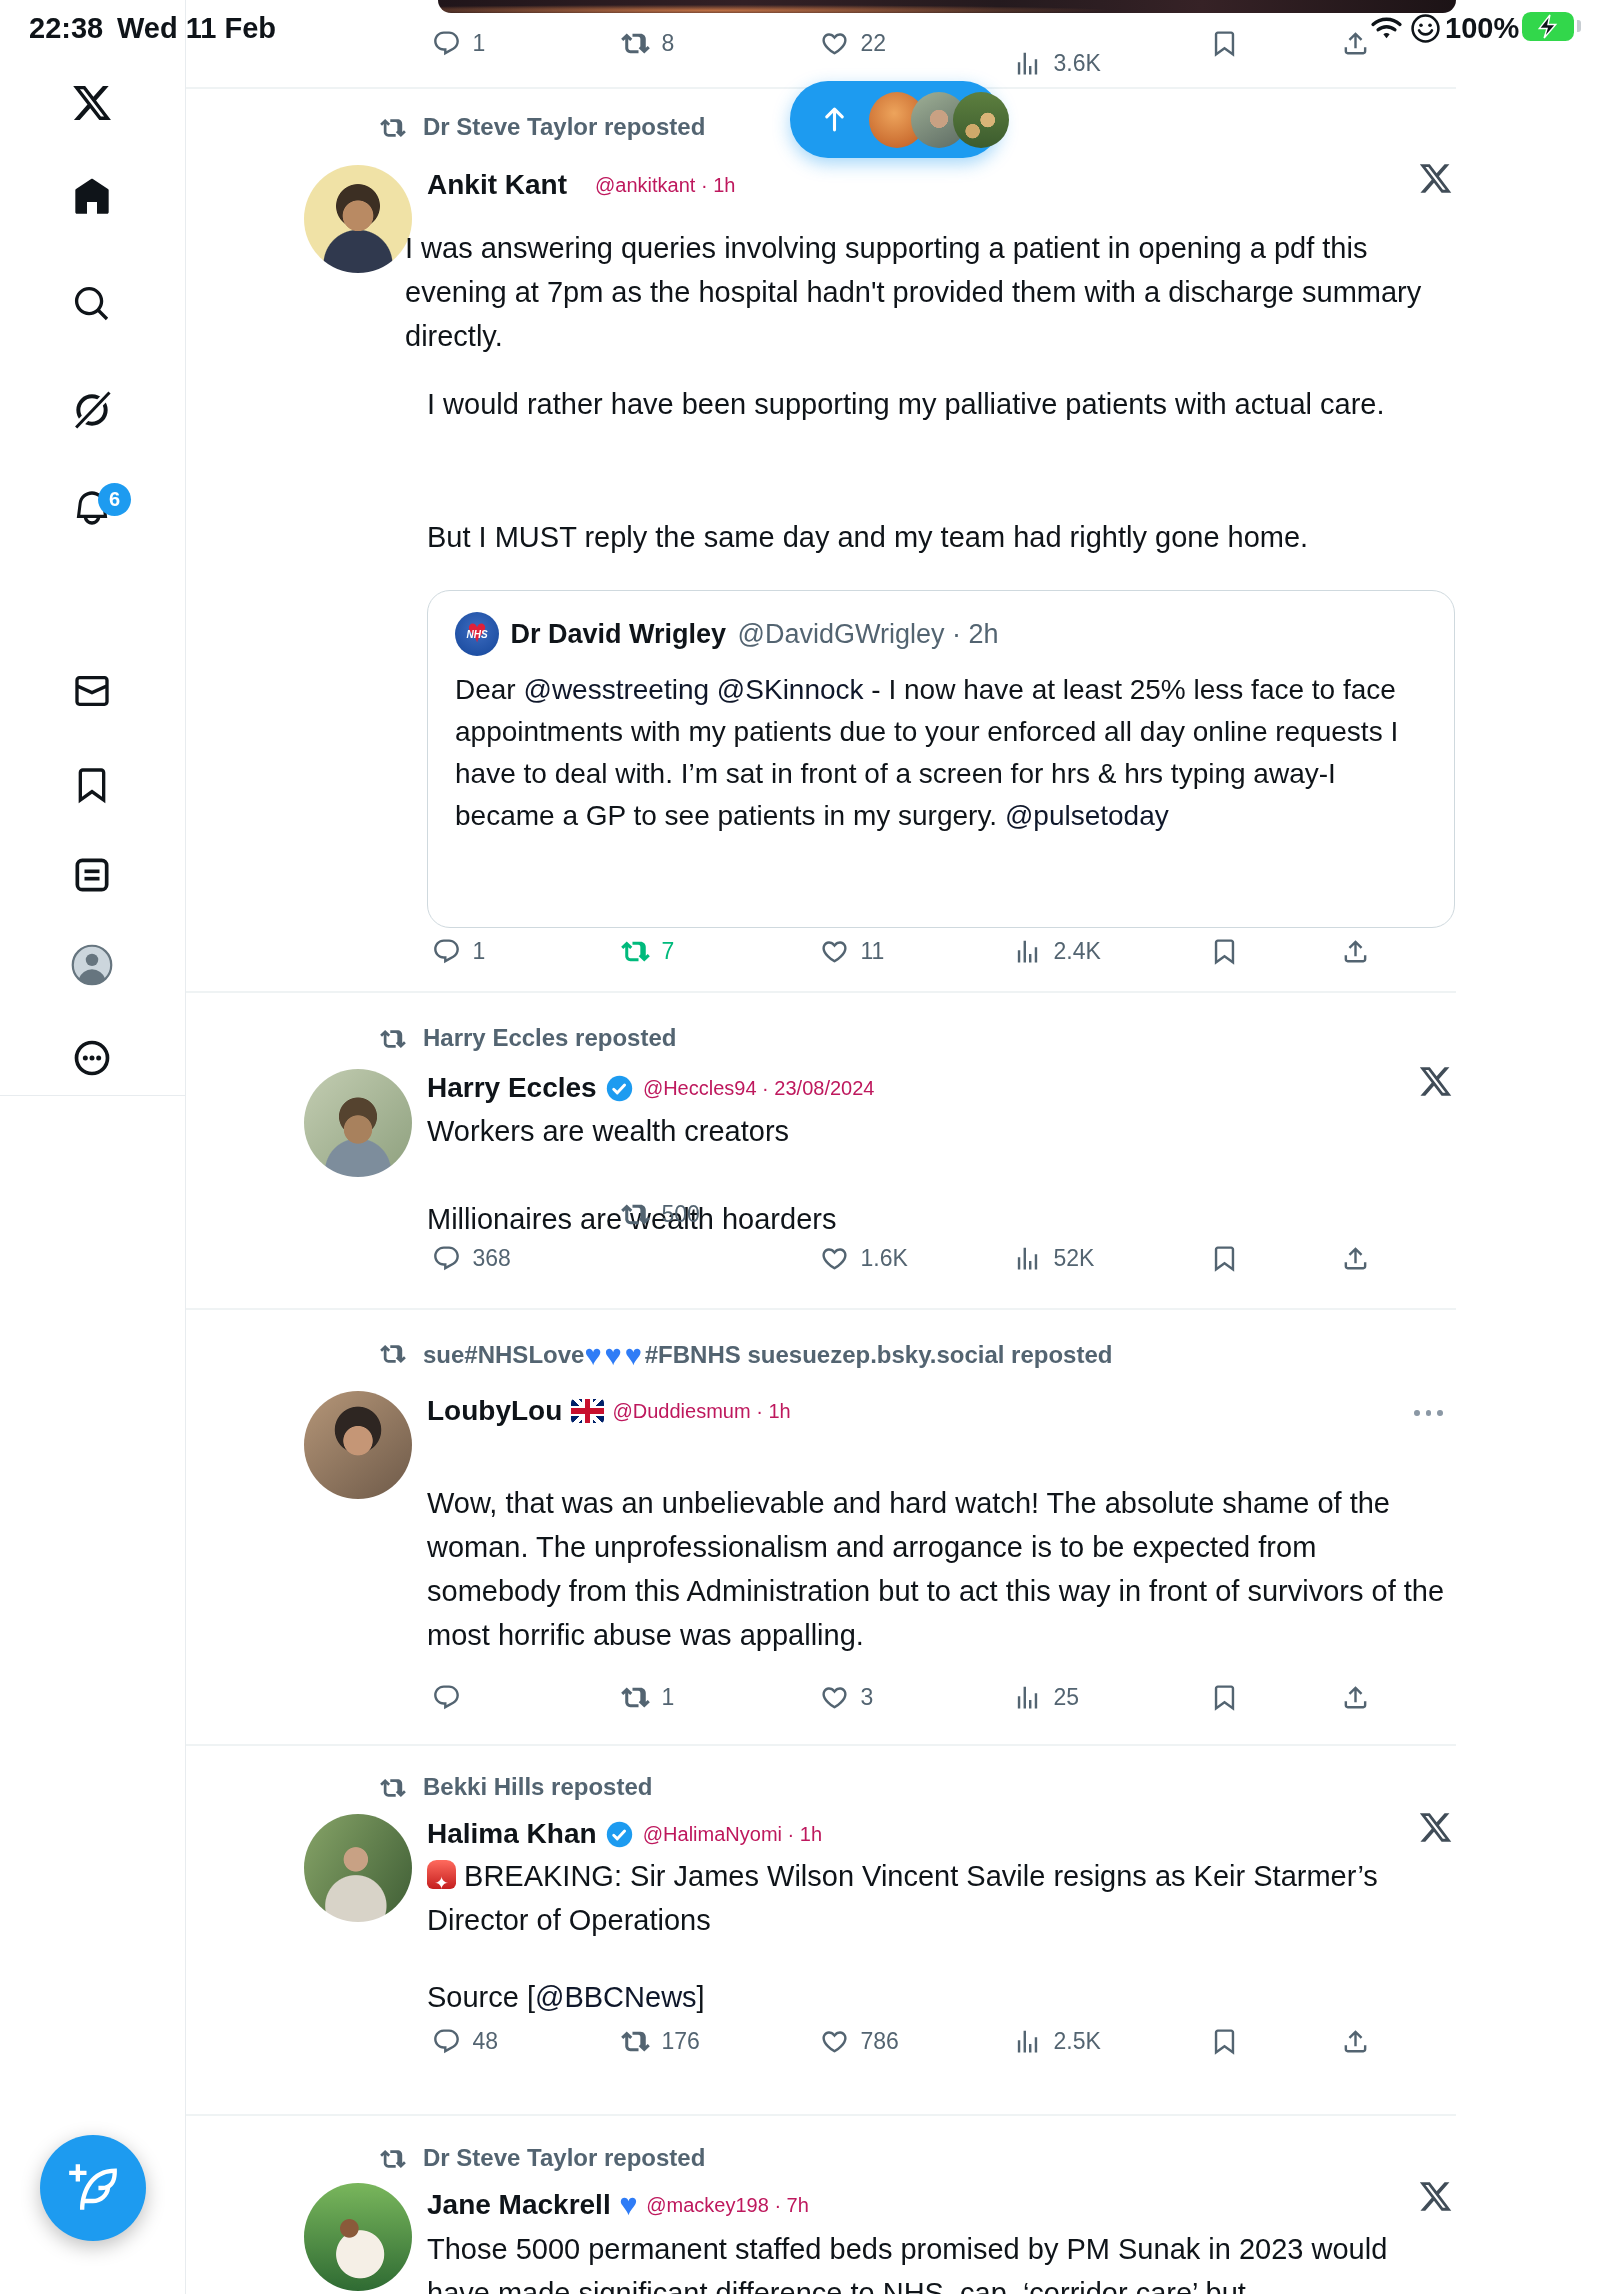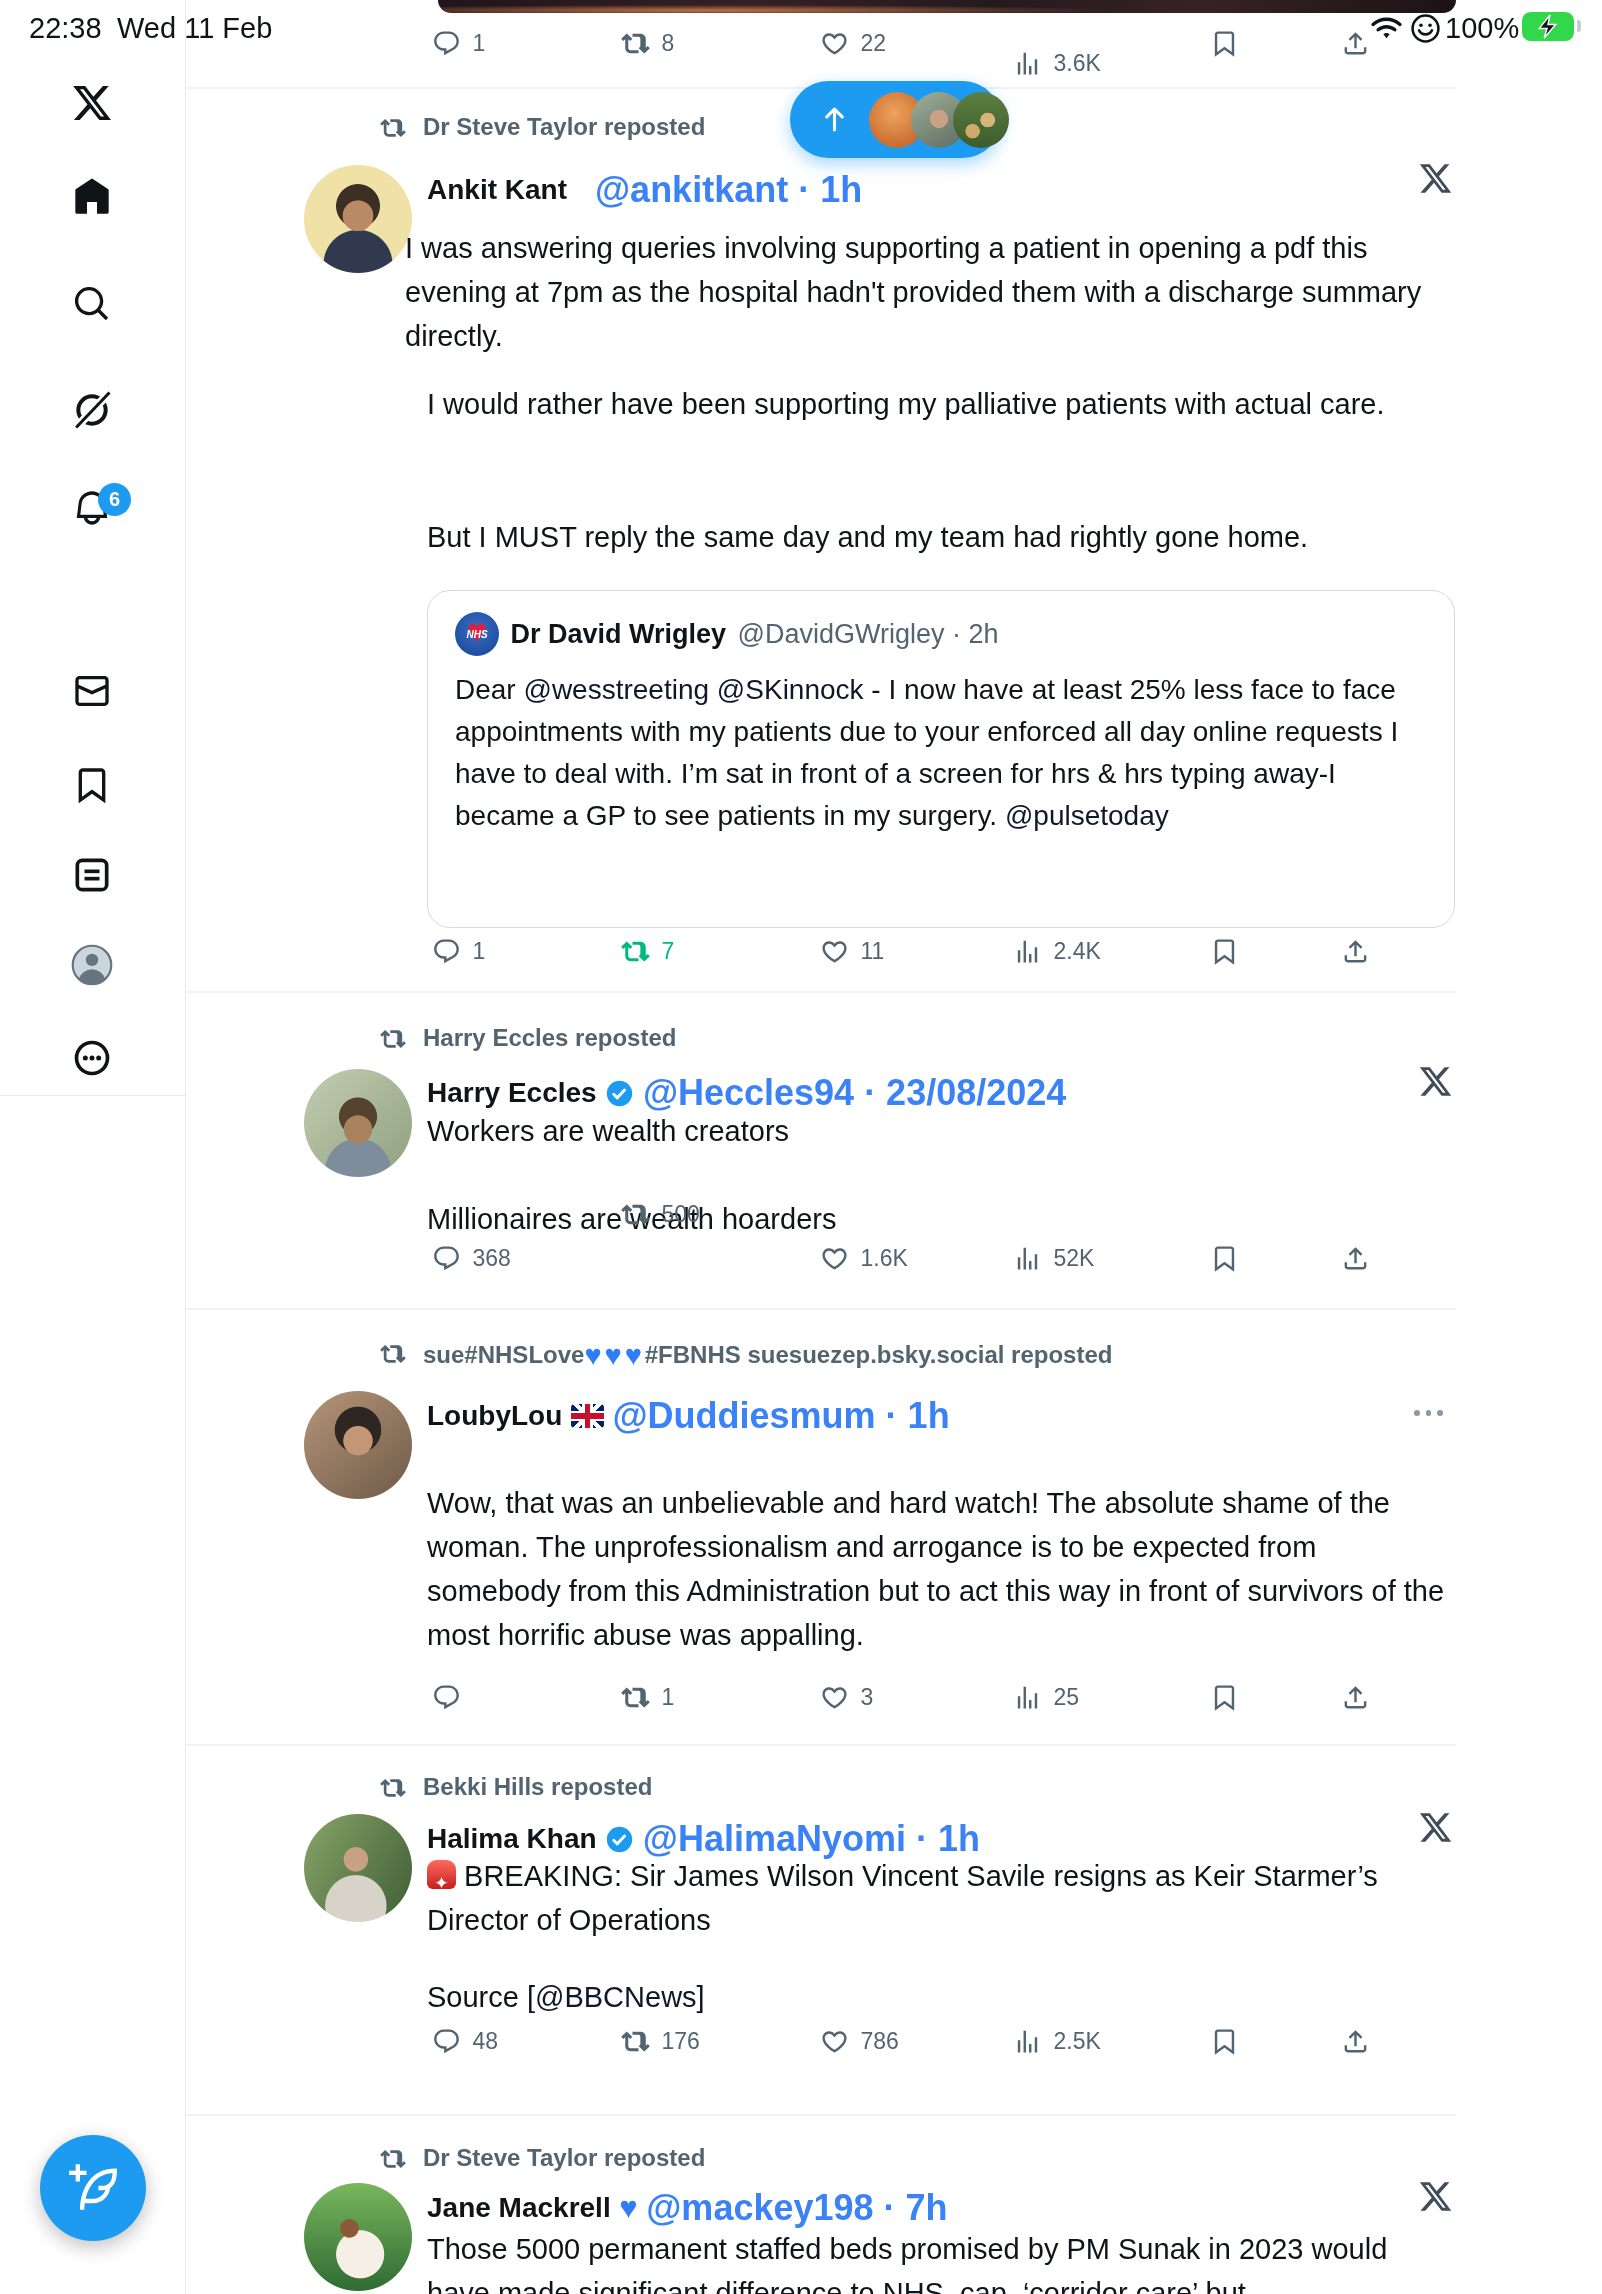--- a/index.html
+++ b/index.html
@@ -1,37 +1,37 @@
 <!DOCTYPE html>
 <html><head>
 <meta charset="utf-8">
 <style>
   html,body{margin:0;padding:0;background:#fff;}
   #page{position:relative;width:1602px;height:2294px;overflow:hidden;background:#fff;
         font-family:"Liberation Sans",sans-serif;color:#0f1419;}
   .abs{position:absolute;}
   
-  .sb-text{font-size:29px;font-weight:400;color:#0f1419;}
+  .sb-text{font-size:29px;font-weight:700;color:#0f1419;}
   
   #sidebar-border{left:185px;top:0;width:1px;height:2294px;background:#e8ecef;}
   #sidebar-hline{left:0;top:1095px;width:185px;height:1px;background:#e8ecef;}
   .side-ic{left:70px;width:44px;height:44px;display:flex;align-items:center;justify-content:center;}
   .badge{left:98px;top:483px;width:33px;height:33px;border-radius:50%;background:#1d9bf0;color:#fff;
          font-size:20px;font-weight:700;display:flex;align-items:center;justify-content:center;}
   #fab{left:40px;top:2135px;width:106px;height:106px;border-radius:50%;background:#1d9bf0;
        box-shadow:0 5.8px 19px rgba(0,0,0,.25);display:flex;align-items:center;justify-content:center;}
   
   .divider{left:186px;width:1270px;height:1.9px;background:#eff3f4;}
   .media-strip{left:438px;top:0;width:1018px;height:13.4px;border-radius:0 0 15.4px 15.4px;
       background:
         radial-gradient(ellipse at 27% 80%, rgba(214,126,74,.85), transparent 38%),
         linear-gradient(90deg,#20151a 0%,#332025 30%,#241a1e 55%,#362226 75%,#1c1316 100%);}
   .repost-row{font-size:24px;font-weight:700;color:#536471;}
   .name{font-size:28px;font-weight:700;color:#0f1419;white-space:nowrap;}
-  .handle{font-size:36px;font-weight:700;color:#3b82f6;white-space:nowrap;}
+  .handle{font-size:20px;font-weight:400;color:#be185d;white-space:nowrap;}
   .name-row{display:flex;align-items:center;gap:8.6px;}
   .body-p{margin:0;font-size:29px;line-height:44px;color:#0f1419;width:1030px;}
   .link{color:#0f172a;}
   .avatar{border-radius:50%;overflow:hidden;}
   .av-main{left:304px;width:108px;height:108px;}
   .xlogo{left:1418px;width:35px;height:35px;}
   
   #qcard{left:427px;top:590px;width:1028px;height:338px;border:1.9px solid #cfd9de;border-radius:23px;box-sizing:border-box;padding:21px 27px;}
   .q-name{font-size:27px;font-weight:700;}
   .q-handle{font-size:27px;color:#536471;}

